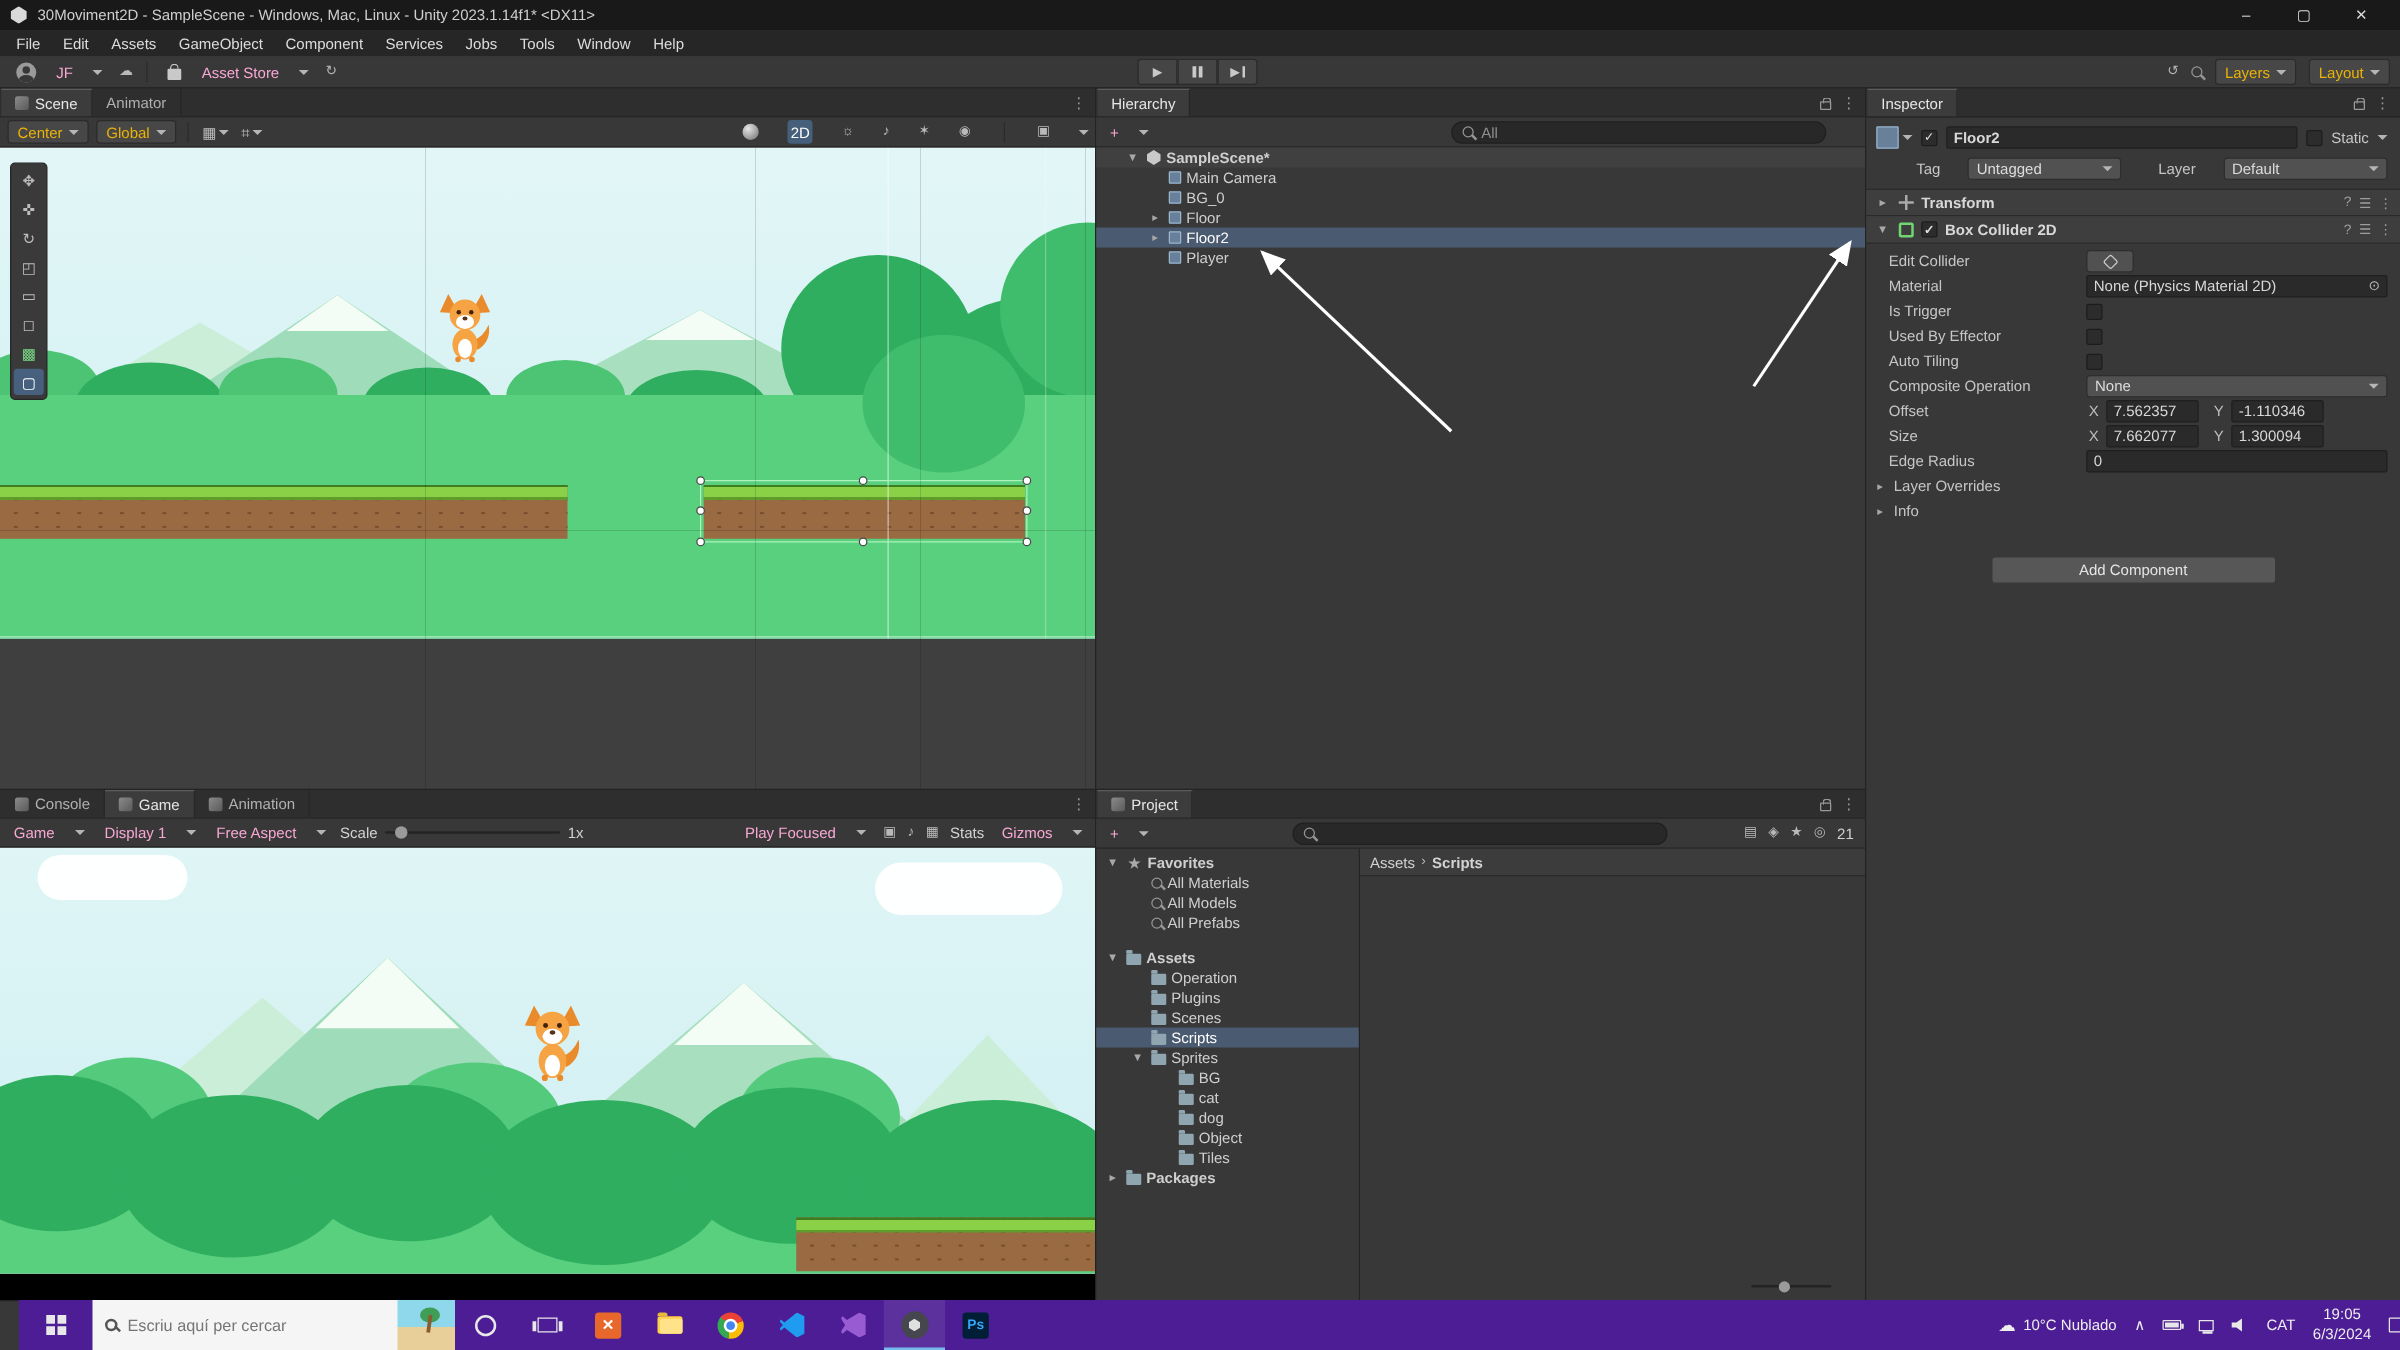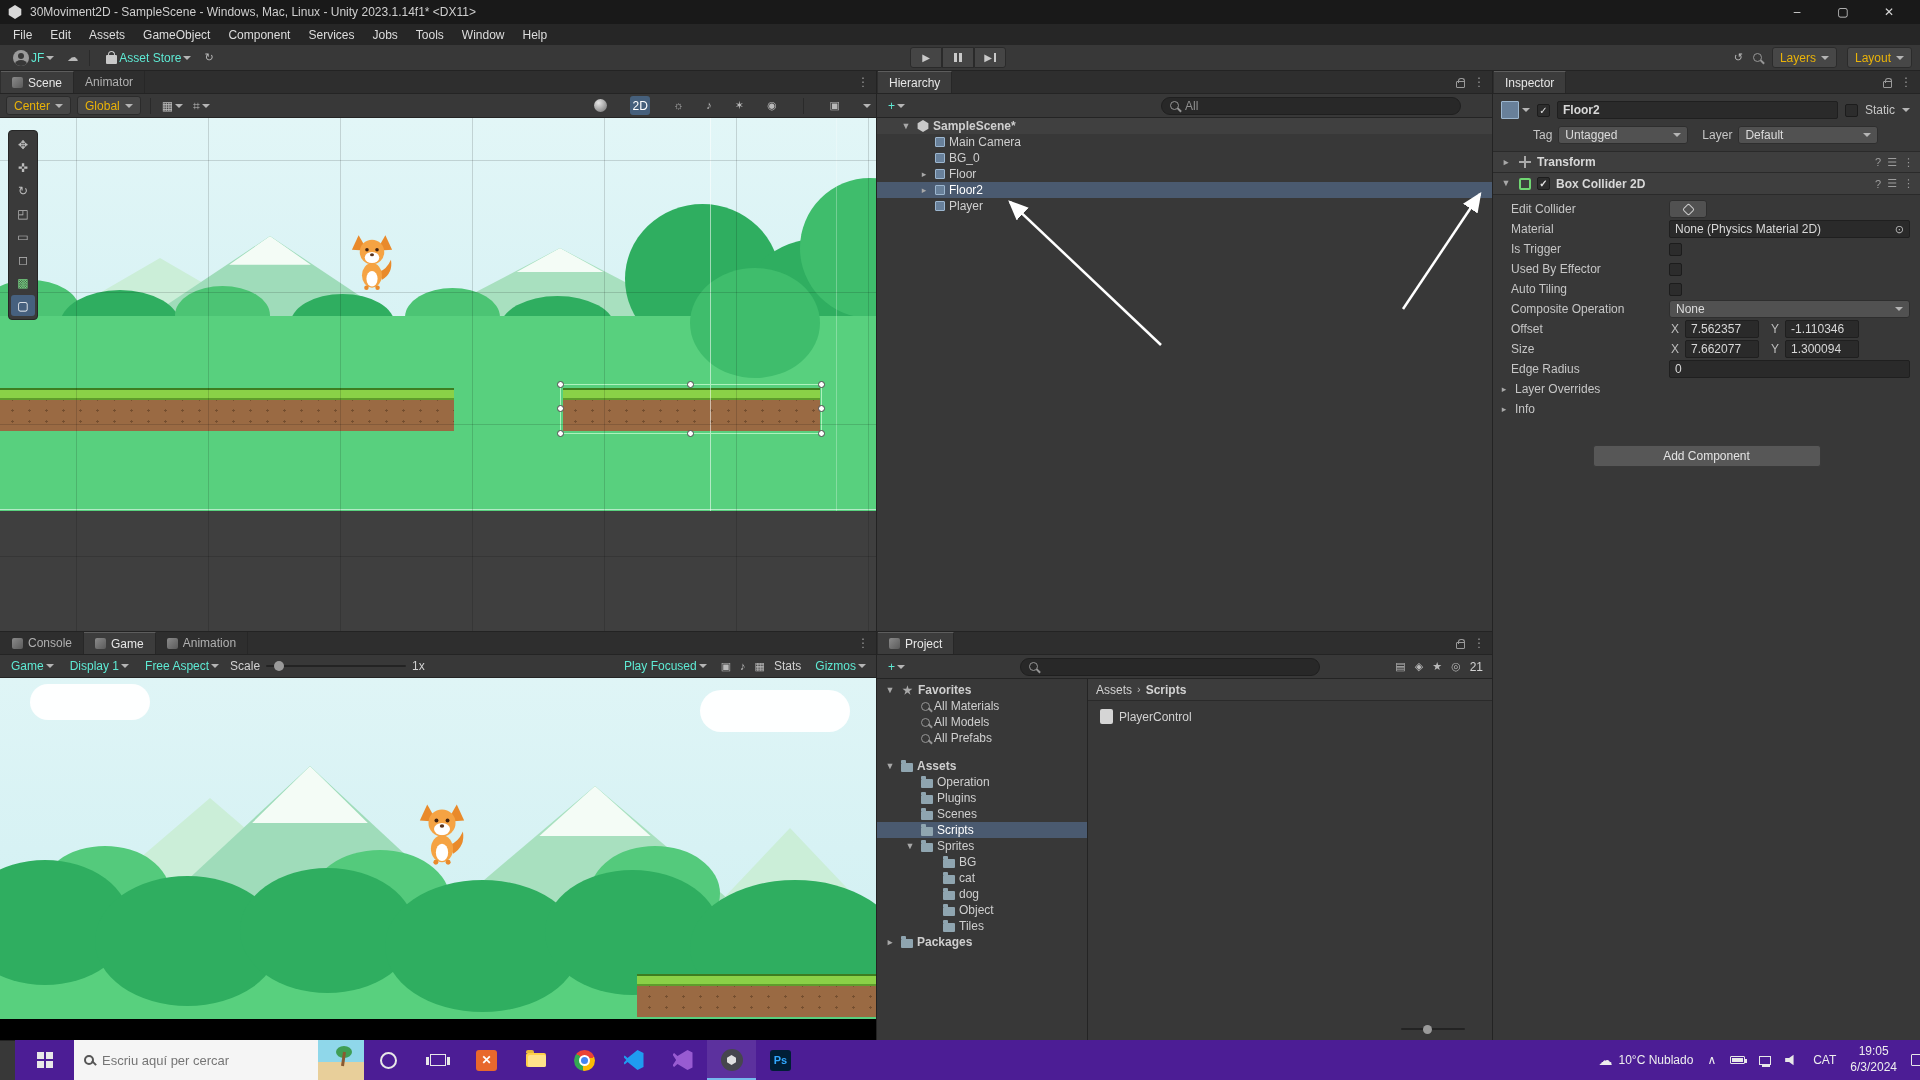--- a/index.html
+++ b/index.html
@@ -9,21 +9,21 @@
 .row{display:flex;align-items:center}
 
 .titlebar{position:absolute;left:0;top:0;width:100%;height:24px;background:#191919;display:flex;align-items:center;padding:0 8px;gap:8px;color:#cfcfcf}
 .ulogo{width:14px;height:14px;background:#d9d9d9;clip-path:polygon(50% 0,95% 28%,95% 72%,50% 100%,5% 72%,5% 28%);flex:none}
 .winbtns{margin-left:auto;display:flex}
 .winbtn{width:46px;height:24px;display:flex;align-items:center;justify-content:center;color:#d8d8d8;font-size:12px}
 .menubar{position:absolute;left:0;top:24px;width:100%;height:21px;background:#262626;display:flex;align-items:center;padding:0 4px;color:#dddddd}
 .menubar .mi{padding:0 9px;height:100%;display:flex;align-items:center}
 .toolbar{position:absolute;left:0;top:45px;width:100%;height:26px;background:#383838;border-bottom:1px solid #1f1f1f;display:flex;align-items:center;padding:0 8px;gap:8px}
 .tbtn{height:21px;background:#474747;border:1px solid #2b2b2b;border-radius:3px;display:flex;align-items:center;padding:0 7px;gap:5px;color:#eab308}
-.flatbtn{height:21px;display:flex;align-items:center;padding:0 5px;gap:2px;color:#5eead4}
+.flatbtn{height:21px;display:flex;align-items:center;padding:0 5px;gap:16px;color:#f9a8d4}
 .caret{width:0;height:0;border-left:4px solid transparent;border-right:4px solid transparent;border-top:4px solid #b5b5b5;flex:none}
 .vsep{width:1px;height:16px;background:#2a2a2a;margin:0 3px}
 .person{width:16px;height:16px;border-radius:50%;background:#9a9a9a;position:relative;overflow:hidden;flex:none}
 .person::before{content:"";position:absolute;left:5px;top:3px;width:6px;height:6px;border-radius:50%;background:#383838}
 .person::after{content:"";position:absolute;left:2px;top:10px;width:12px;height:8px;border-radius:50%;background:#383838}
 .bag{width:11px;height:9px;background:#c9c9c9;border-radius:1px;position:relative;flex:none;margin-top:3px}
 .bag::before{content:"";position:absolute;top:-4px;left:2px;width:5px;height:5px;border:1.5px solid #c9c9c9;border-bottom:none;border-radius:4px 4px 0 0}
 .mag{width:9px;height:9px;border:1.5px solid #969696;border-radius:50%;position:relative;flex:none}
 .mag::after{content:"";position:absolute;width:5px;height:1.5px;background:#969696;transform:rotate(45deg);right:-4px;bottom:-1px}
 .playgrp{position:absolute;left:910px;top:2px;display:flex}
@@ -560,26 +560,20 @@
         <span>Packages</span>
       </div>
     </div>
 
     <div class="abs" style="left:211px;top:47px;right:0;bottom:0">
       <div class="row" style="height:22px;border-bottom:1px solid #2a2a2a;background:#3c3c3c;padding:0 8px;gap:5px">
         <span>Assets</span>
         <span class="ico">›</span>
         <span style="font-weight:bold">Scripts</span>
       </div>
-      <div class="row" style="padding:8px 12px;gap:6px">
-        <span class="csic">
-            <span></span>
-          </span>
-        <span>PlayerControl</span>
-      </div>
       <div class="hslider" style="position:absolute;right:28px;bottom:10px;width:64px">
           <i style="left:22px;width:9px;height:9px;top:-3.5px"></i>
         </div>
     </div>
   </div>
 
   <div class="panel" style="left:1493px;top:71px;width:427px;height:969px">
     <div class="tabbar">
       <div class="tab active">
           <span>Inspector</span>
@@ -597,21 +591,21 @@
         <span class="cb">
             <span>✓</span>
           </span>
         <div class="ifield" style="flex:1;font-weight:bold">
             <span>Floor2</span>
           </div>
         <span class="cb"></span>
         <span style="color:#c6c6c6">Static</span>
         <span class="caret"></span>
       </div>
-      <div class="row" style="padding:5px 10px 7px 40px;gap:6px;color:#c6c6c6">
+      <div class="row" style="padding:5px 10px 7px 40px;gap:22px;color:#c6c6c6">
         <span>Tag</span>
         <div class="idrop" style="width:130px">
             <span>Untagged</span>
             <span class="caret"></span>
           </div>
         <span style="margin-left:8px">Layer</span>
         <div class="idrop" style="width:140px">
             <span>Default</span>
             <span class="caret"></span>
           </div>

